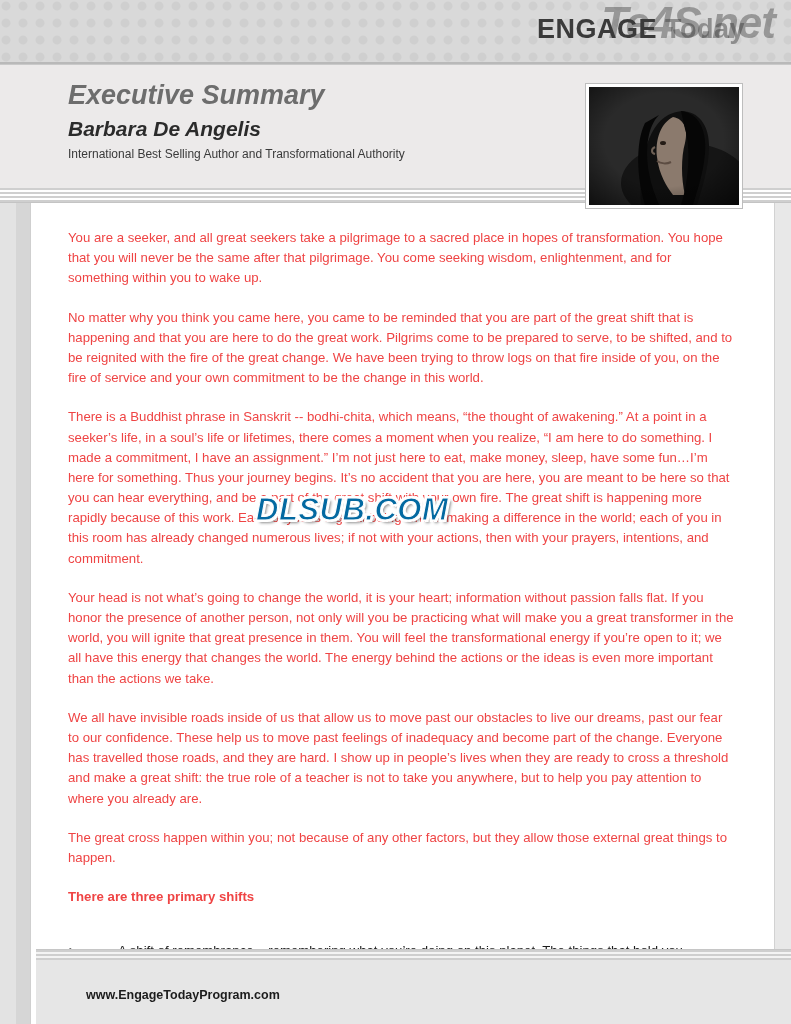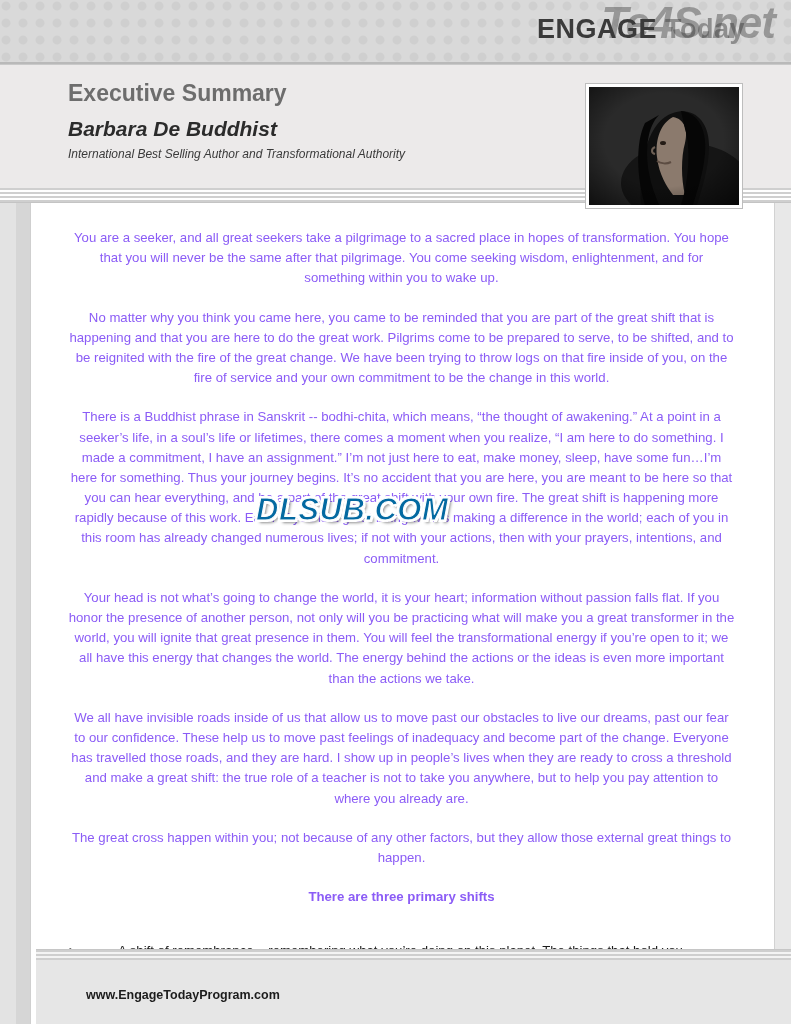--- a/index.html
+++ b/index.html
@@ -97,39 +97,39 @@
       to bottom,
       #cfcfcf 0px, #cfcfcf 2px,
       #ffffff 2px, #ffffff 4px
     );
     border-bottom: 1px solid #c4c4c4;
   }
   .doc-title {
     position: absolute;
     left: 68px;
     top: 80px;
-    font-size: 23px;
+    font-size: 27px;
+    font-style: italic;
     font-weight: bold;
     color: #6d6d6d;
   }
   .doc-author {
     position: absolute;
     left: 68px;
     top: 117px;
     font-size: 21px;
     font-style: italic;
     font-weight: bold;
     color: #2b2b2b;
   }
   .doc-subtitle {
     position: absolute;
     left: 68px;
     top: 147px;
     font-size: 12px;
-    font-style: italic;
     color: #3a3a3a;
   }
 
   .portrait {
     position: absolute;
     left: 586px;
     top: 84px;
     width: 150px;
     height: 118px;
     border: 3px solid #ffffff;
@@ -143,22 +143,22 @@
   .content {
     position: absolute;
     left: 68px;
     top: 228px;
     width: 667px;
   }
   .content p {
     margin: 0 0 19px 0;
     font-size: 13.2px;
     line-height: 1.53;
-    color: #8b5cf6;
-    text-align: center;
+    color: #ef4444;
+    text-align: left;
   }
   .content p.heading {
     font-weight: bold;
     margin-bottom: 34px;
   }
   .bullets {
     margin: 0;
     padding: 0;
     list-style: none;
   }
@@ -282,21 +282,21 @@
   <div class="right-band"></div>
 
   <div class="header-top">
     <div class="brand"><span>ENGAGE</span><span class="brand-accent"> Today</span></div>
   </div>
 
   <div class="header-bar"></div>
   <div class="header-stripes"></div>
 
   <div class="doc-title">Executive Summary</div>
-  <div class="doc-author">Barbara De Buddhist</div>
+  <div class="doc-author">Barbara De Angelis</div>
   <div class="doc-subtitle">International Best Selling Author and Transformational Authority</div>
 
   <div class="portrait">
     <svg width="150" height="118" viewBox="0 0 150 118">
       <rect x="0" y="0" width="150" height="118" fill="#1b1b1b"></rect>
       <rect x="0" y="0" width="150" height="118" fill="#2a2a2a"></rect>
       <ellipse cx="96" cy="96" rx="64" ry="40" fill="#151515"></ellipse>
       <path d="M52 118 C50 70 60 34 84 26 C104 19 120 34 120 58 C120 82 112 104 108 118 Z" fill="#0f0f0f"></path>
       <path d="M84 30 C72 36 66 52 68 70 C70 88 78 100 84 108 L96 108 C92 92 92 70 96 56 C99 44 96 32 84 30 Z" fill="#8b7a6d"></path>
       <path d="M70 28 C58 40 56 64 60 86 C62 98 66 108 70 118 L56 118 C48 92 46 56 56 36 Z" fill="#060606"></path>

